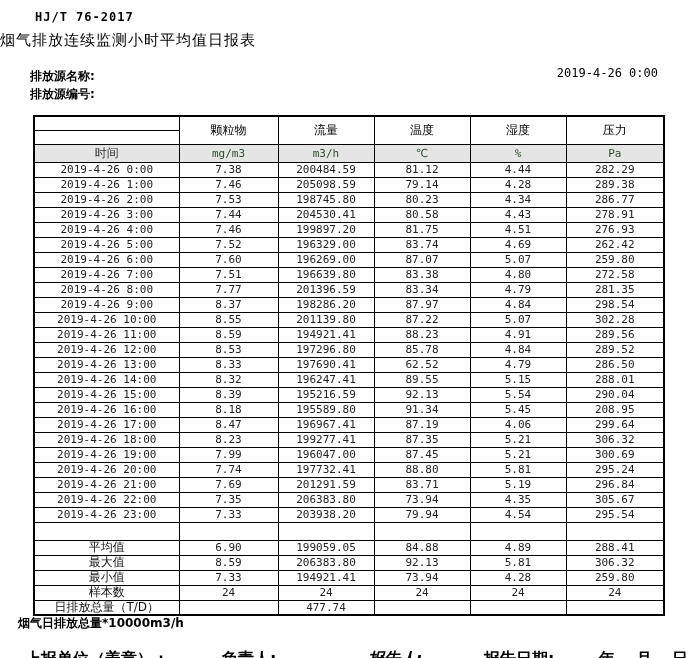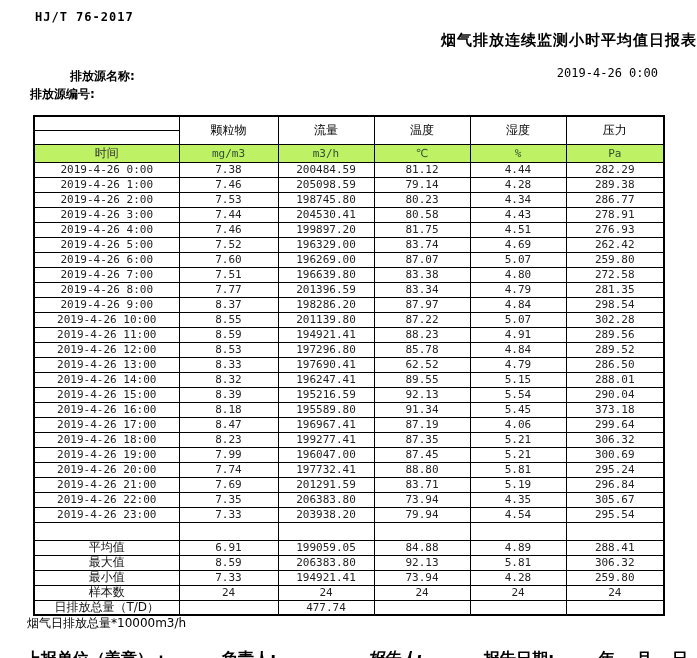--- a/index.html
+++ b/index.html
@@ -3,48 +3,48 @@
 <meta charset="utf-8">
 <style>
   * { margin:0; padding:0; box-sizing:border-box; }
   html,body { width:697px; height:658px; background:#ffffff; overflow:hidden; }
   body { position:relative; font-family:"DejaVu Sans", sans-serif; color:#000; }
 
   .abs { position:absolute; }
 
   .std-no { left:35px; top:10px; font-size:12px; font-weight:bold;
             font-family:"DejaVu Sans Mono","DejaVu Sans",monospace; letter-spacing:1px;text-align:right; }
-  .title  { left:0; top:31px; width:697px; text-align:right;
-            font-size:15px; font-weight:bold; letter-spacing:1px; }
-  .src-name { left:30px; top:68px; font-size:12px; font-weight:bold;margin-left:40px; }
+  .title  { left:0; top:31px; width:697px; text-align:left;
+            font-size:15px; font-weight:normal; letter-spacing:1px; }
+  .src-name { left:30px; top:68px; font-size:12px; font-weight:bold; }
   .src-id   { left:30px; top:86px; font-size:12px; font-weight:bold; }
   .hdr-date { left:455px; top:66px; width:203px; text-align:right; font-size:12px;
               font-family:"DejaVu Sans Mono","DejaVu Sans",monospace; }
 
   table.report { position:absolute; left:33px; top:115px; width:630px;
                  border-collapse:collapse; table-layout:fixed;
                  border:2px solid #000; }
   table.report td { border:1px solid #000; text-align:center; vertical-align:middle;
                     overflow:hidden; white-space:nowrap; padding:0; }
   tr.hrow    { height:14px; }
   tr.hrow td { font-size:12px; font-weight:normal; }
-  tr.urow    { height:14px; background:#bef264; }
+  tr.urow    { height:14px; background:#e5e5e5; }
   tr.urow td { font-size:11px; color:#2f4f2f;
                font-family:"DejaVu Sans Mono","DejaVu Sans",monospace; }
   tr.urow td.timehead { font-size:12px; color:#333; font-family:"DejaVu Sans", sans-serif; }
   tr.drow    { height:15px; }
   tr.drow td { font-size:11px; color:#222;
                font-family:"DejaVu Sans Mono","DejaVu Sans",monospace; line-height:13px; }
   tr.spacer  { height:18px; }
   tr.srow    { height:15px; }
   tr.srow td { font-size:11px; color:#222;
                font-family:"DejaVu Sans Mono","DejaVu Sans",monospace; line-height:13px;margin-left:16px; }
   tr.srow td.slabel { font-family:"DejaVu Sans", sans-serif; font-size:12px; color:#111; }
 
-  .foot-note { left:27px; top:615px; font-size:12px; font-weight:normal; }
+  .foot-note { left:18px; top:615px; font-size:12px; font-weight:bold; }
   .foot-line { left:0; top:633px; width:697px; height:18px; font-size:16px; font-weight:bold;margin-top:16px; }
   .foot-line span { position:absolute; top:0; }
   .fl-unit   { left:25px; }
   .fl-resp   { left:222px; }
   .fl-report { left:368px;font-style:italic; }
   .fl-date   { left:484px; }
   .fl-year   { left:599px; }
   .fl-month  { left:636px; }
   .fl-day    { left:672px; }
 </style>
@@ -215,21 +215,21 @@
         <td>92.13</td>
         <td>5.54</td>
         <td>290.04</td>
       </tr>
       <tr class="drow">
         <td>2019-4-26 16:00</td>
         <td>8.18</td>
         <td>195589.80</td>
         <td>91.34</td>
         <td>5.45</td>
-        <td>373.18</td>
+        <td>208.95</td>
       </tr>
       <tr class="drow">
         <td>2019-4-26 17:00</td>
         <td>8.47</td>
         <td>196967.41</td>
         <td>87.19</td>
         <td>4.06</td>
         <td>299.64</td>
       </tr>
       <tr class="drow">
@@ -287,21 +287,21 @@
         <td></td>
         <td></td>
       <td></td>
         <td></td>
         <td></td>
     </tr>
   </tbody>
   <tbody id="summary-rows">
       <tr class="srow">
         <td class="slabel">平均值</td>
-        <td>6.91</td>
+        <td>6.90</td>
         <td>199059.05</td>
         <td>84.88</td>
         <td>4.89</td>
         <td>288.41</td>
       </tr>
       <tr class="srow">
         <td class="slabel">最大值</td>
         <td>8.59</td>
         <td>206383.80</td>
         <td>92.13</td>

